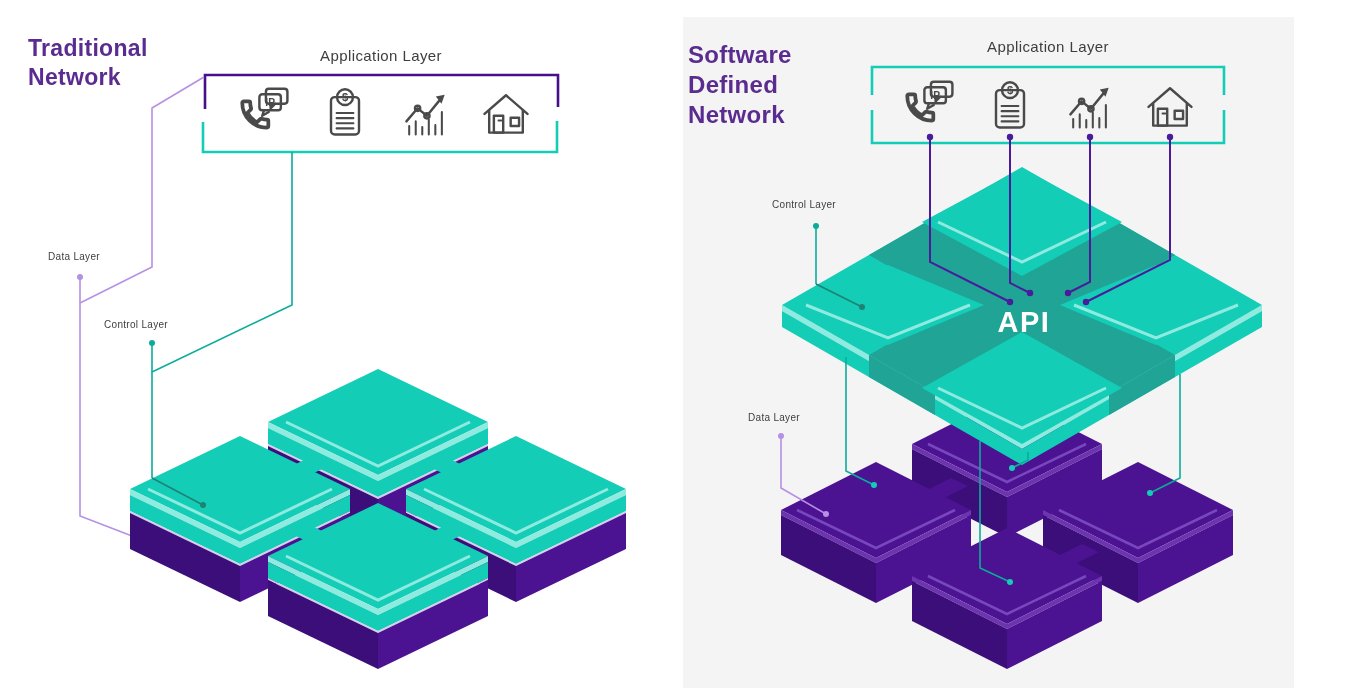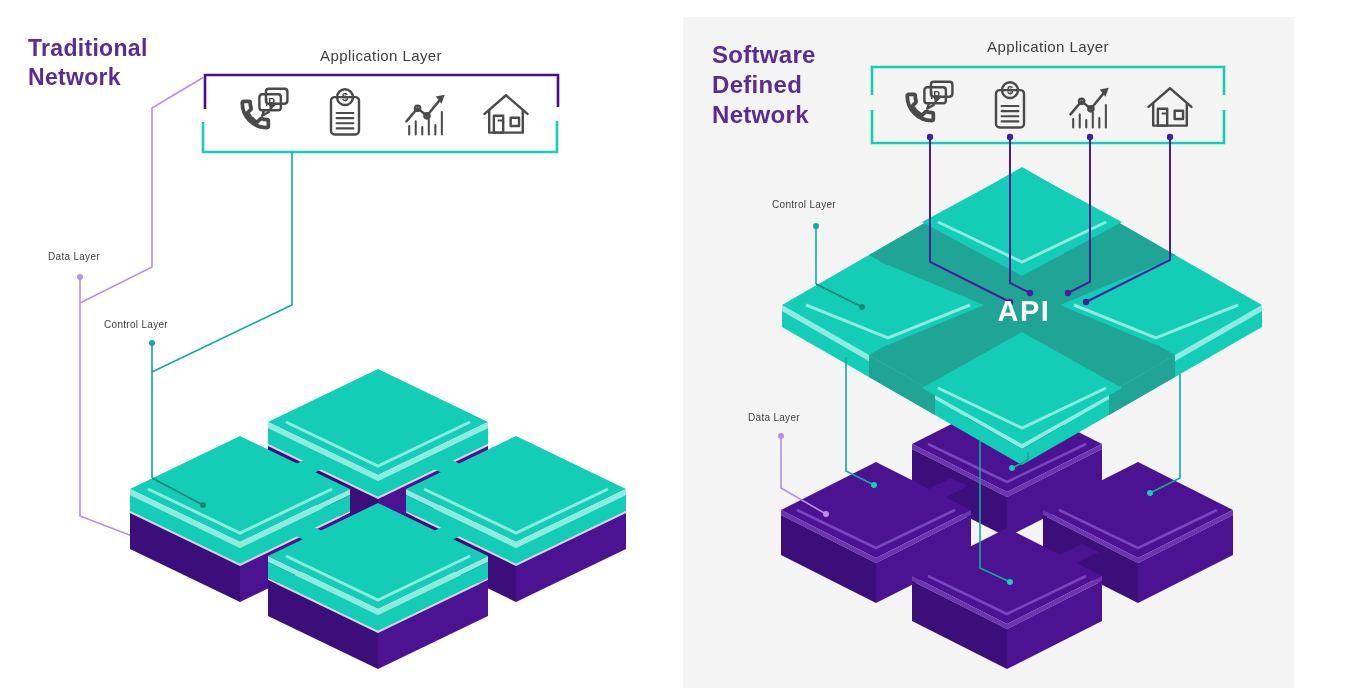--- a/index.html
+++ b/index.html
@@ -5,22 +5,22 @@
   html,body{margin:0;padding:0;background:#fff;}
   #stage{position:relative;width:1294px;height:688px;background:#ffffff;overflow:hidden;
          font-family:"Liberation Sans",sans-serif;}
   #right-bg{position:absolute;left:683px;top:17px;width:679px;height:671px;background:#F4F4F4;}
   svg.diagram{position:absolute;left:0;top:0;}
   .lbl{position:absolute;color:#3E3E3E;white-space:nowrap;font-size:10px;letter-spacing:.3px;}
   .app-lbl{font-size:15px;transform:translateX(-50%);letter-spacing:.4px;}
   .title{position:absolute;font-weight:bold;color:#5B2C90;white-space:pre-line;
          line-height:1.24;letter-spacing:.3px;}
   .title.left{left:28px;top:34px;font-size:23px;}
-  .title.right{left:712px;top:40px;font-size:24px;}
-  .api{position:absolute;left:1024px;top:311px;transform:translate(-50%,-50%);
+  .title.right{left:688px;top:40px;font-size:24px;}
+  .api{position:absolute;left:1024px;top:322px;transform:translate(-50%,-50%);
        color:#ffffff;font-weight:bold;font-size:29px;letter-spacing:1.5px;}
   
   .tealB{fill:#14CDB7;} .tealL{fill:#8FEADF;} .tealD{fill:#1FA496;}
   .pale{fill:#D9CDEE;}
   .purS{fill:#4B1292;} .purSD{fill:#3C0E7A;} .purRim{fill:#6C34AE;}
   .insetT{fill:none;stroke:#8FEADF;stroke-width:3;}
   .insetP{fill:none;stroke:#7747BC;stroke-width:2.5;}
   .boxP{fill:none;stroke:#45108A;stroke-width:2.6;}
   .boxT{fill:none;stroke:#14CDB7;stroke-width:2.6;}
   .lnLav{fill:none;stroke:#B78FE5;stroke-width:1.6;}

